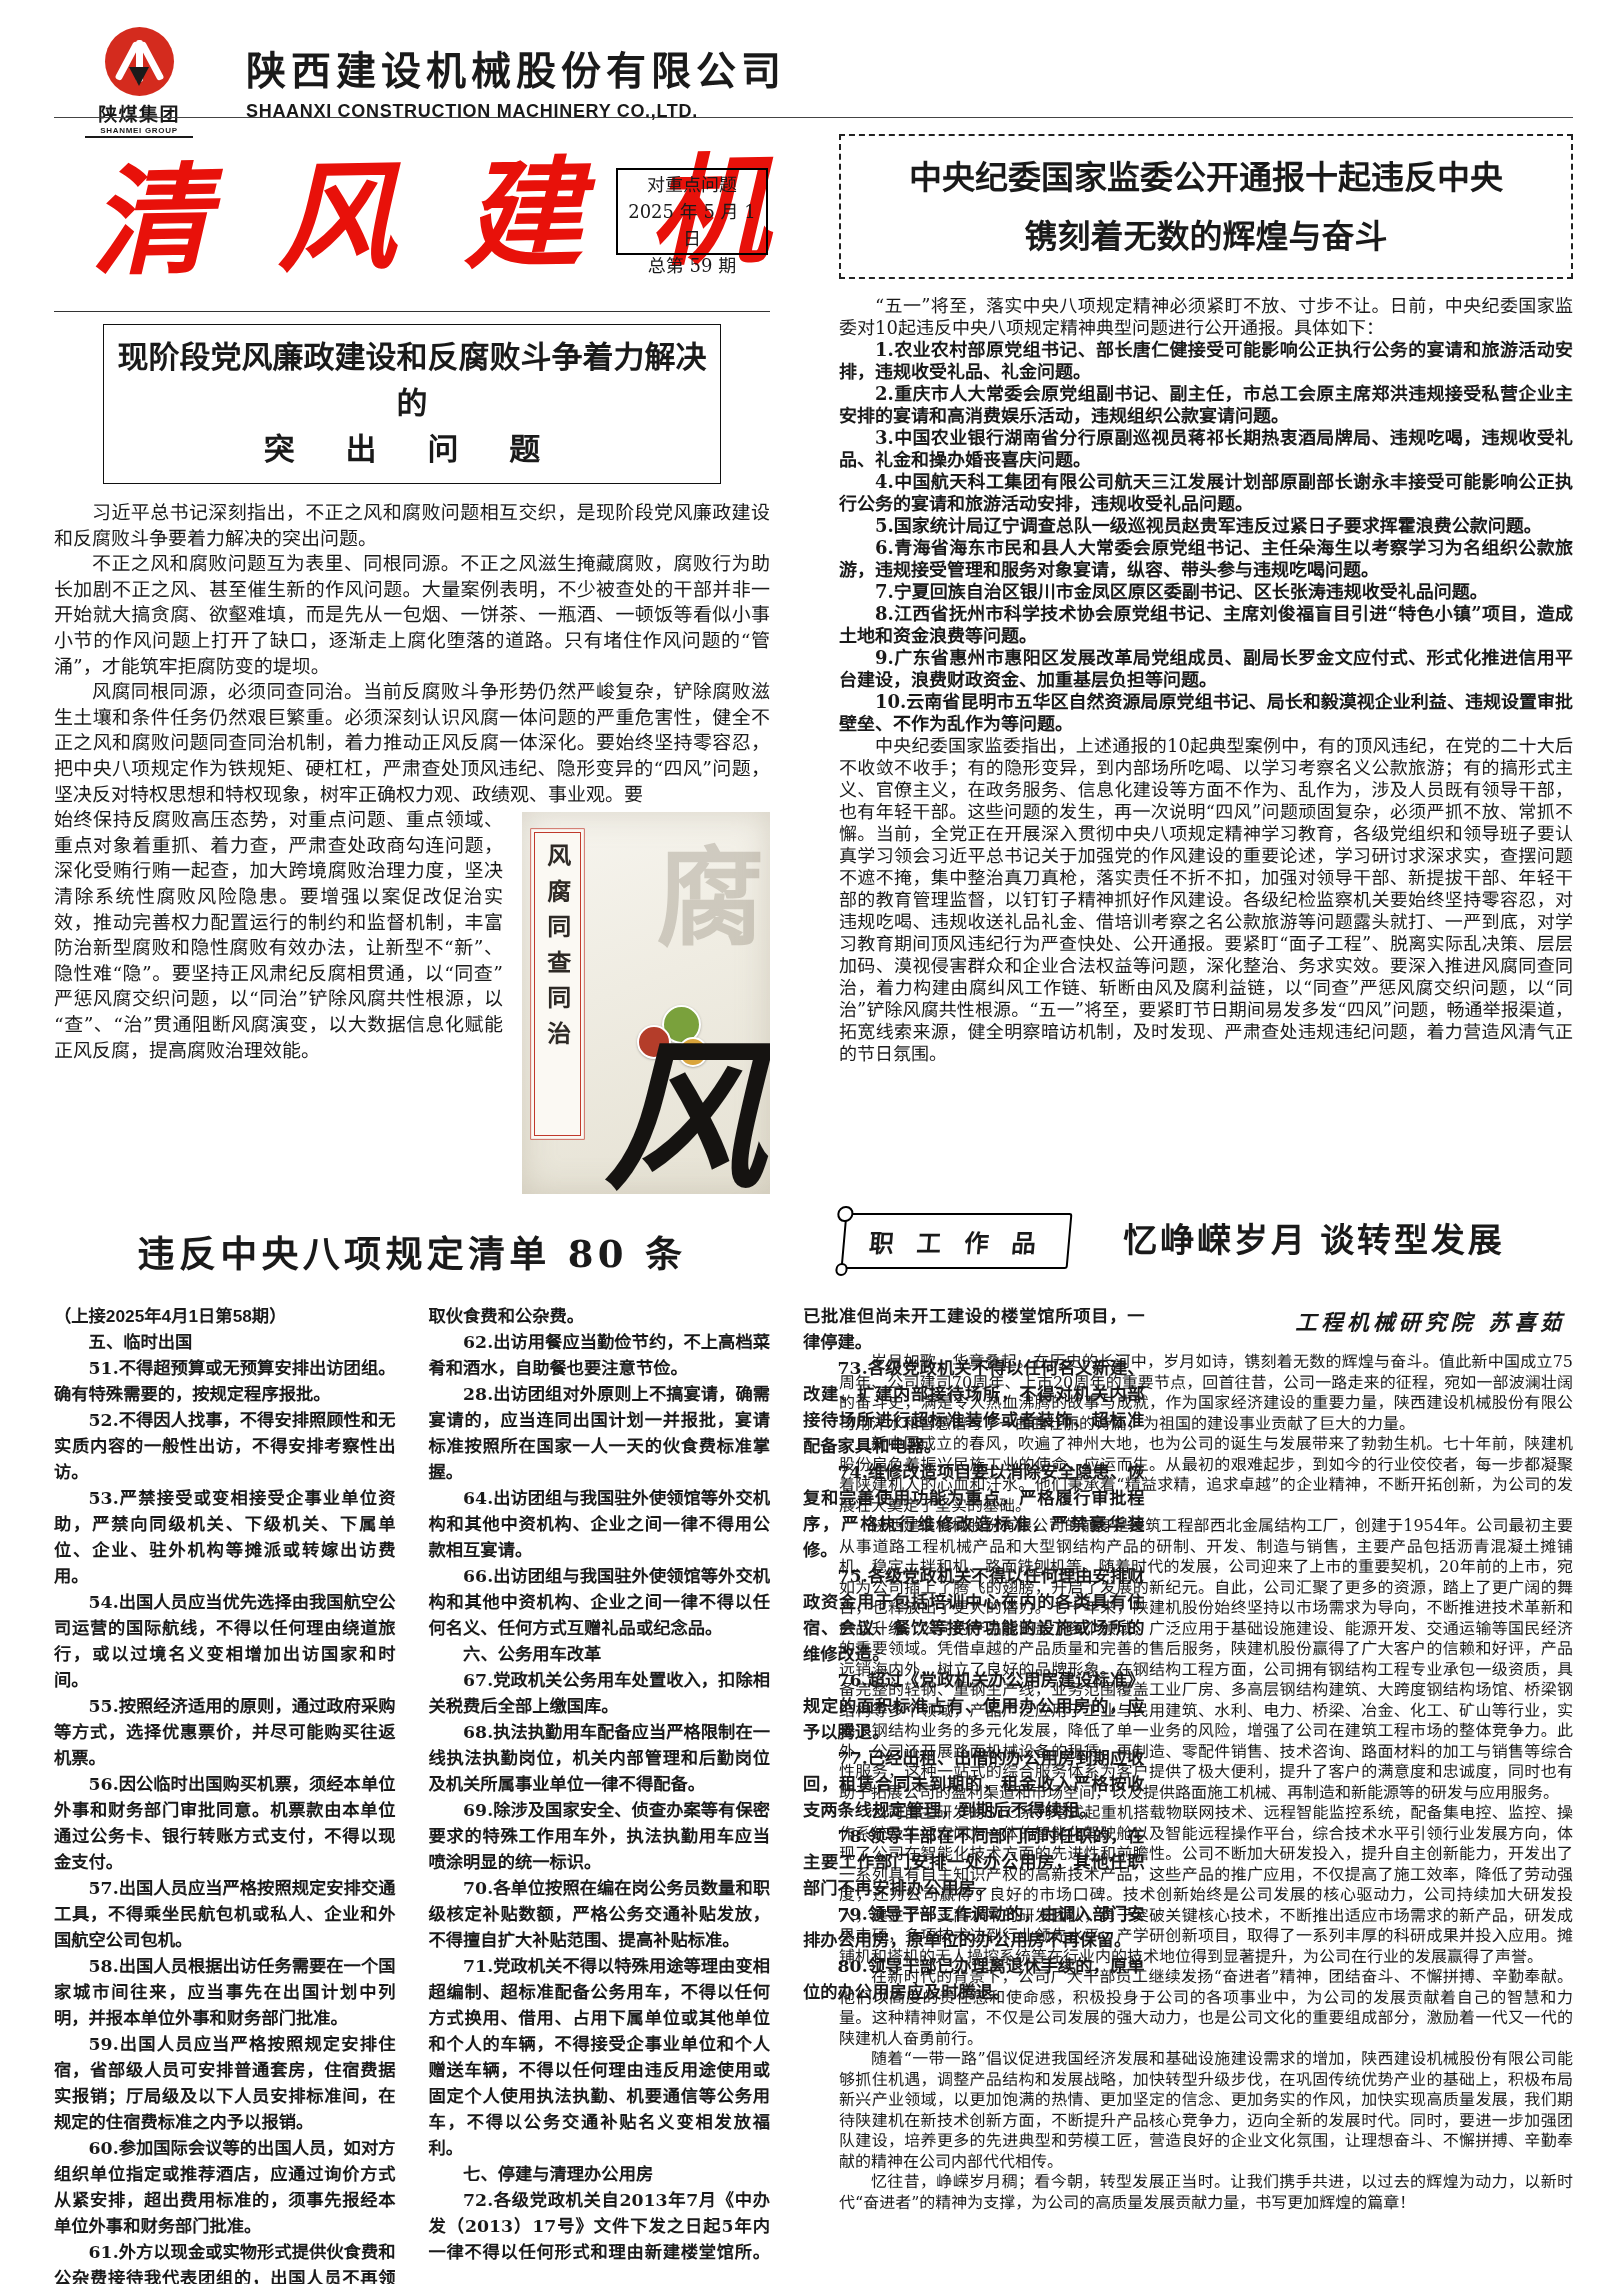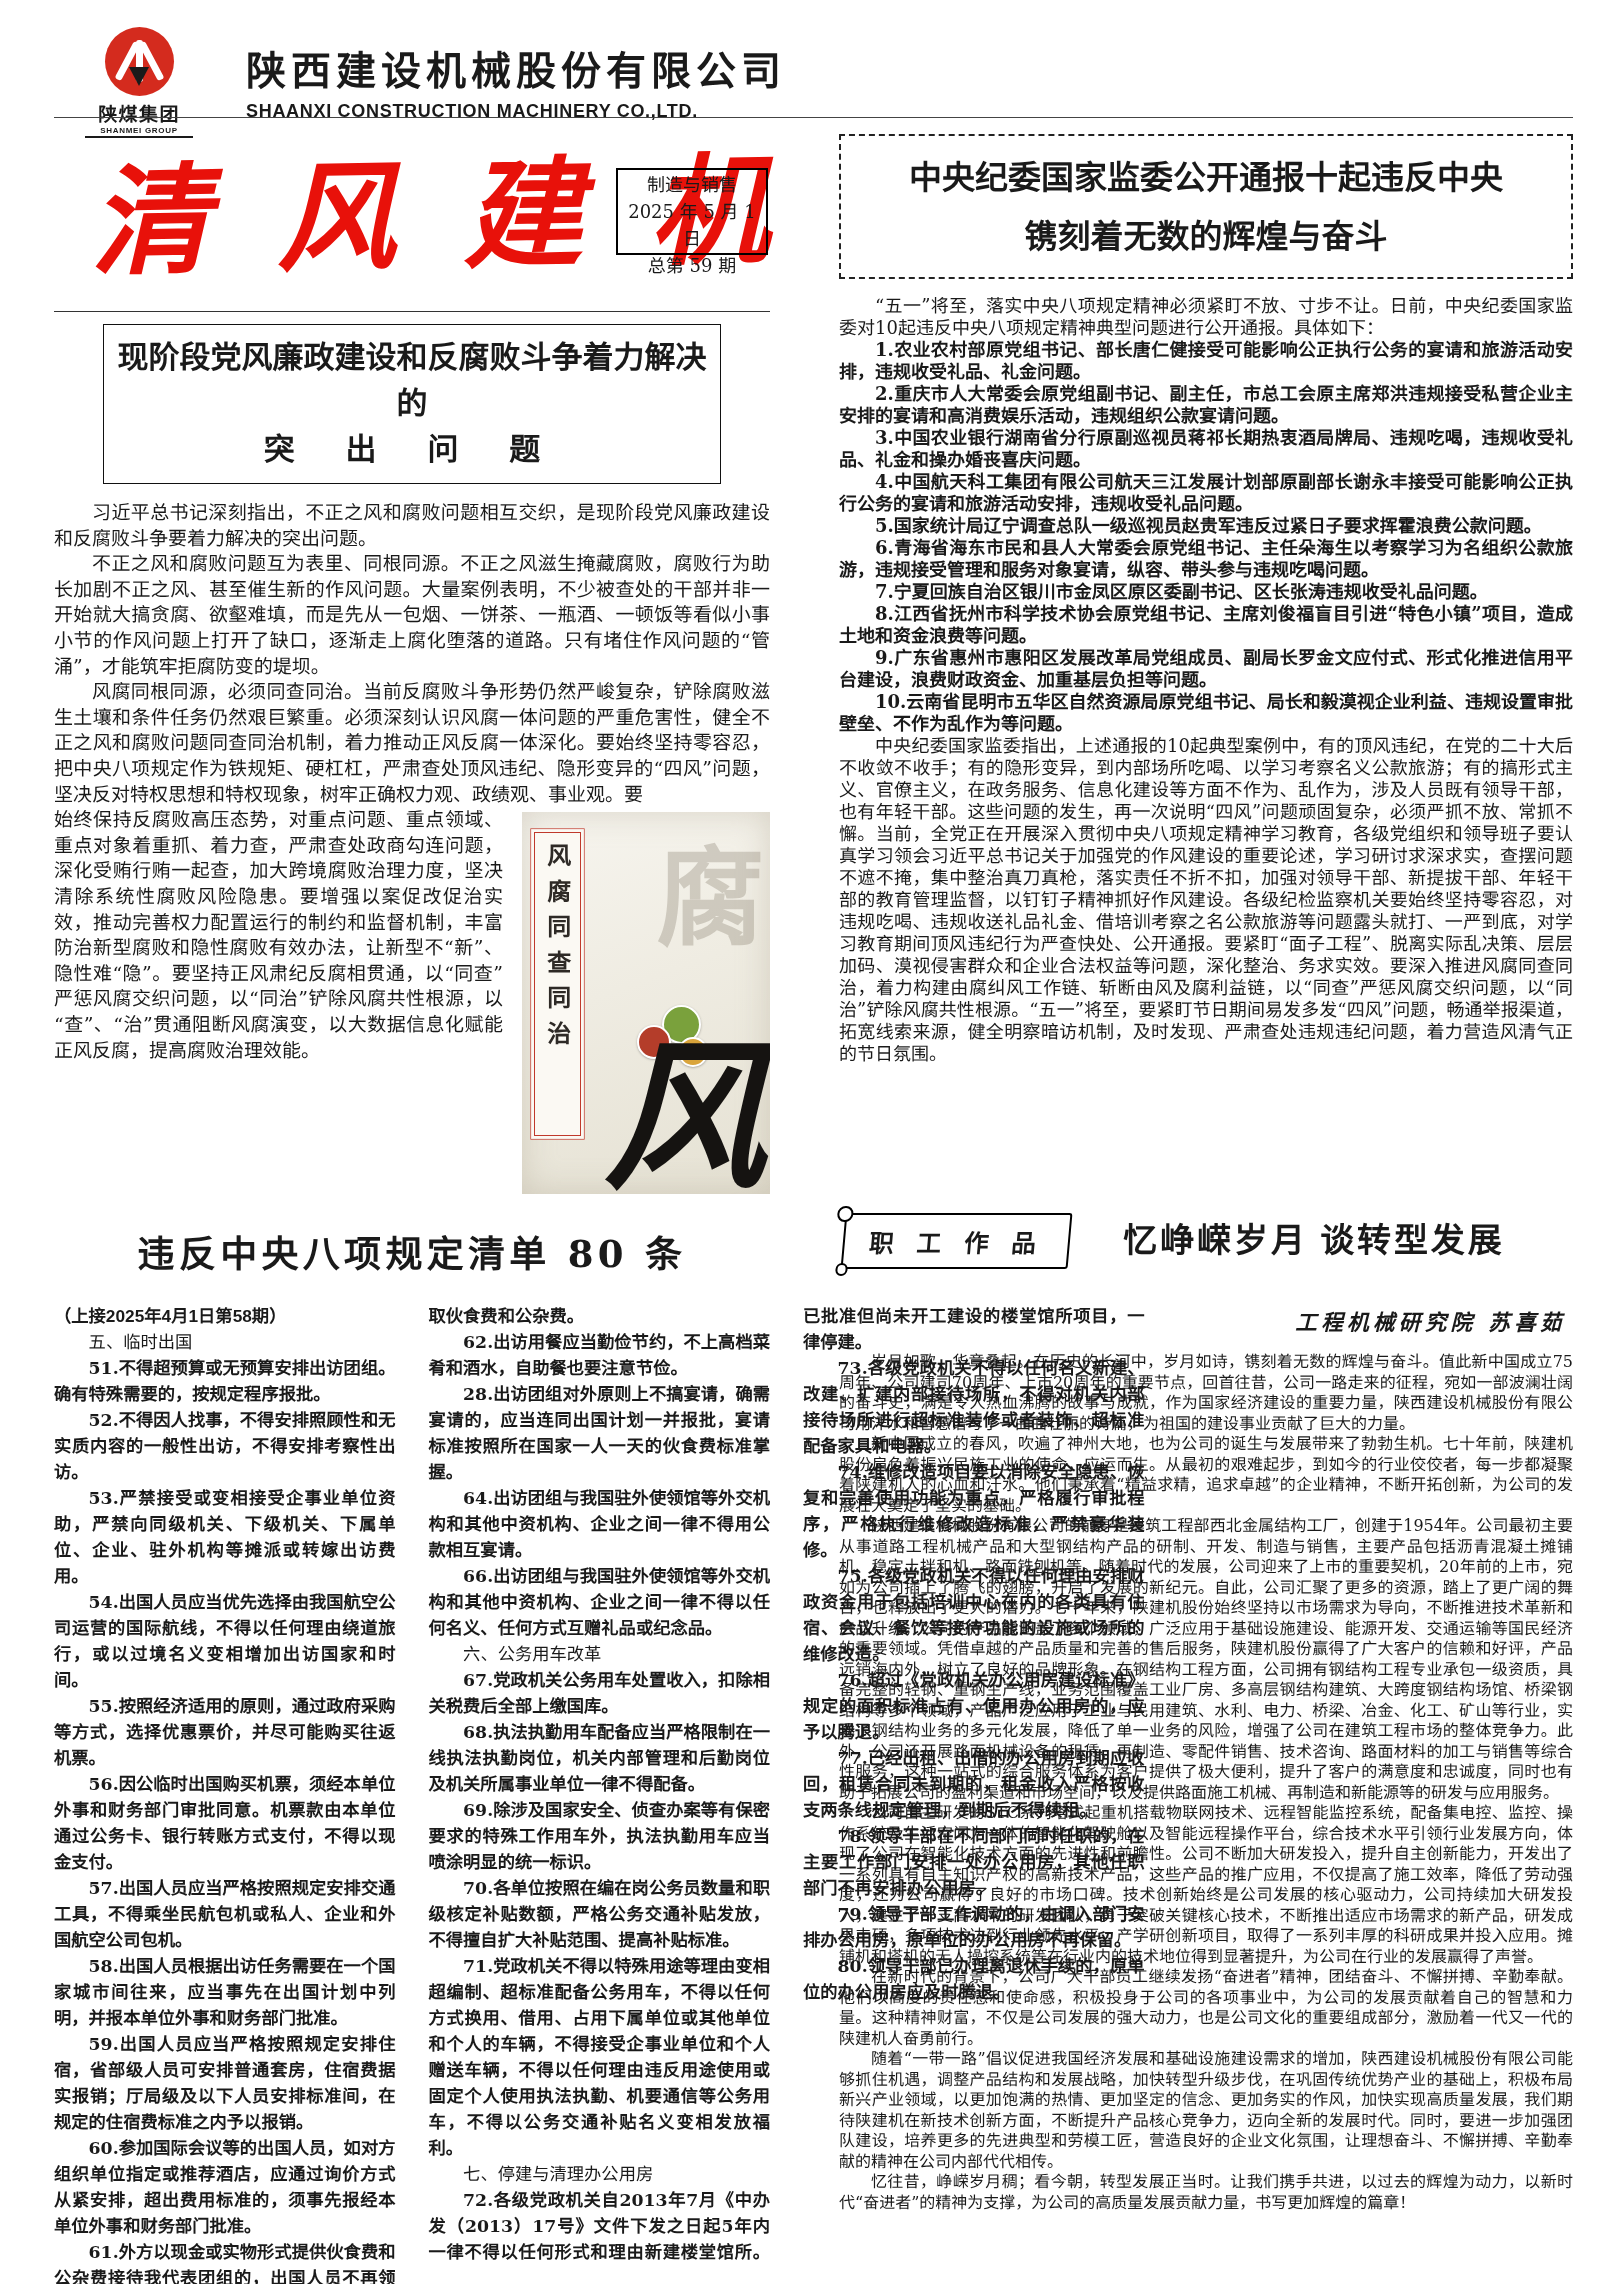--- a/index.html
+++ b/index.html
@@ -55,21 +55,21 @@
   .report-body{margin-top:16px;font-size:18px;line-height:22px;text-align:justify;}
   .report-body p{margin:0;text-indent:2em;}
   .report-items p{font-weight:bold;}
   
   .list-section{position:absolute;left:54px;top:1224px;width:716px;}
   .list-title{text-align:center;font-size:37px;font-weight:bold;letter-spacing:4.3px;}
   .list-cols{margin-top:24.5px;column-count:2;column-gap:33px;height:1002px;
         font-size:17.3px;line-height:26px;text-align:justify;}
   .list-cols p{margin:0;font-weight:bold;}
   .list-cols p.item{text-indent:2em;}
-  .list-cols p.heading{text-indent:2em;font-weight:normal;font-family:"Liberation Sans",sans-serif;}
+  .list-cols p.heading{text-indent:2em;font-weight:bold;font-family:"Liberation Sans",sans-serif;}
   .list-cols p.note{font-weight:bold;font-family:"Liberation Sans",sans-serif;}
   
   .staff-section{position:absolute;left:839px;top:1204px;width:734px;}
   .staff-head{position:relative;height:86px;}
   .banner{position:absolute;left:4.3px;top:8.6px;border:2.2px solid #000;border-radius:2.9px;padding:8.6px 24.5px;
         font-size:24.5px;font-weight:bold;letter-spacing:7.2px;transform:skew(-5deg);background:#fff;}
   .banner:before{content:"";position:absolute;left:-10px;top:-8.6px;width:11.5px;height:11.5px;border:2.2px solid #000;border-radius:50%;background:#fff;}
   .banner:after{content:"";position:absolute;left:-7.2px;bottom:-8.6px;width:8.6px;height:8.6px;border:2.2px solid #000;border-radius:50%;background:#fff;}
   .staff-title{margin-left:223px;width:504px;text-align:center;font-size:34px;font-weight:bold;
         font-family:"Liberation Sans",sans-serif;letter-spacing:2.9px;padding-top:8.6px;}
@@ -94,21 +94,21 @@
     <div class="logo-group-en">SHANMEI GROUP</div>
   </div>
   <div class="company-names">
     <div class="company-cn">陕西建设机械股份有限公司</div>
     <div class="company-en">SHAANXI CONSTRUCTION MACHINERY CO.,LTD.</div>
   </div>
   <div class="header-rule"></div>
 
   <div class="masthead">清 风 建 机</div>
   <div class="datebox">
-      <div>制造与销售</div>
+      <div>对重点问题</div>
       <div>2025 年 5 月 1 日</div>
       <div>总第 59 期</div>
     </div>
   <div class="left-rule"></div>
 
   <div class="lead-article">
     <div class="lead-titlebox">
       <div class="lead-title1">现阶段党风廉政建设和反腐败斗争着力解决的</div>
       <div class="lead-title2">突 出 问 题</div>
     </div>

